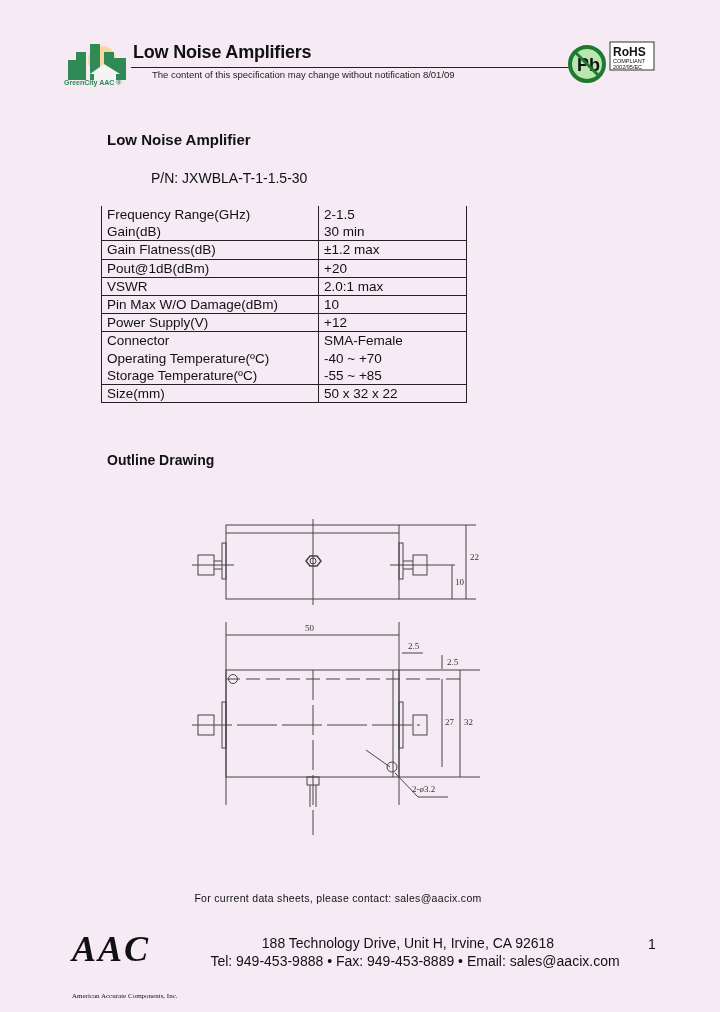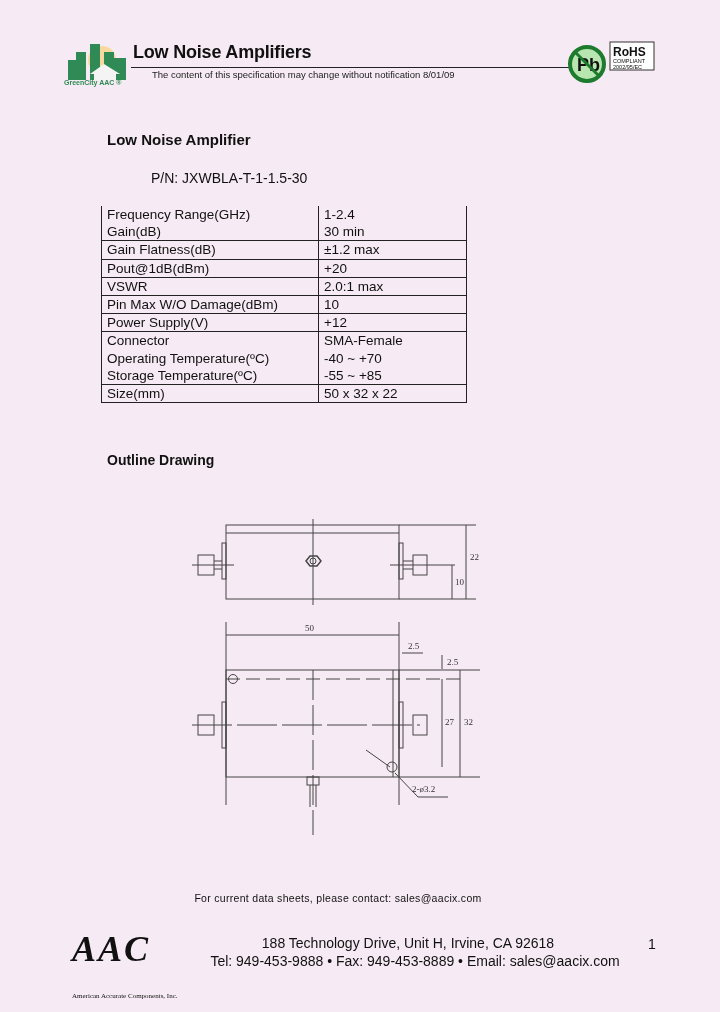--- a/index.html
+++ b/index.html
@@ -62,21 +62,21 @@
   </svg>
 </div>
 
 <div class="abs doc-title">Low Noise Amplifier</div>
 <div class="abs pn">P/N: JXWBLA-T-1-1.5-30</div>
 
 <table class="spec">
   <tbody>
       <tr>
         <td class="c1">Frequency Range(GHz)</td>
-        <td>1-2.4</td>
+        <td>2-1.5</td>
       </tr>
   <tr class="sep">
         <td class="c1">Gain(dB)</td>
         <td>30 min</td>
       </tr>
   <tr class="sep">
         <td class="c1">Gain Flatness(dB)</td>
         <td>±1.2 max</td>
       </tr>
   <tr class="sep">

